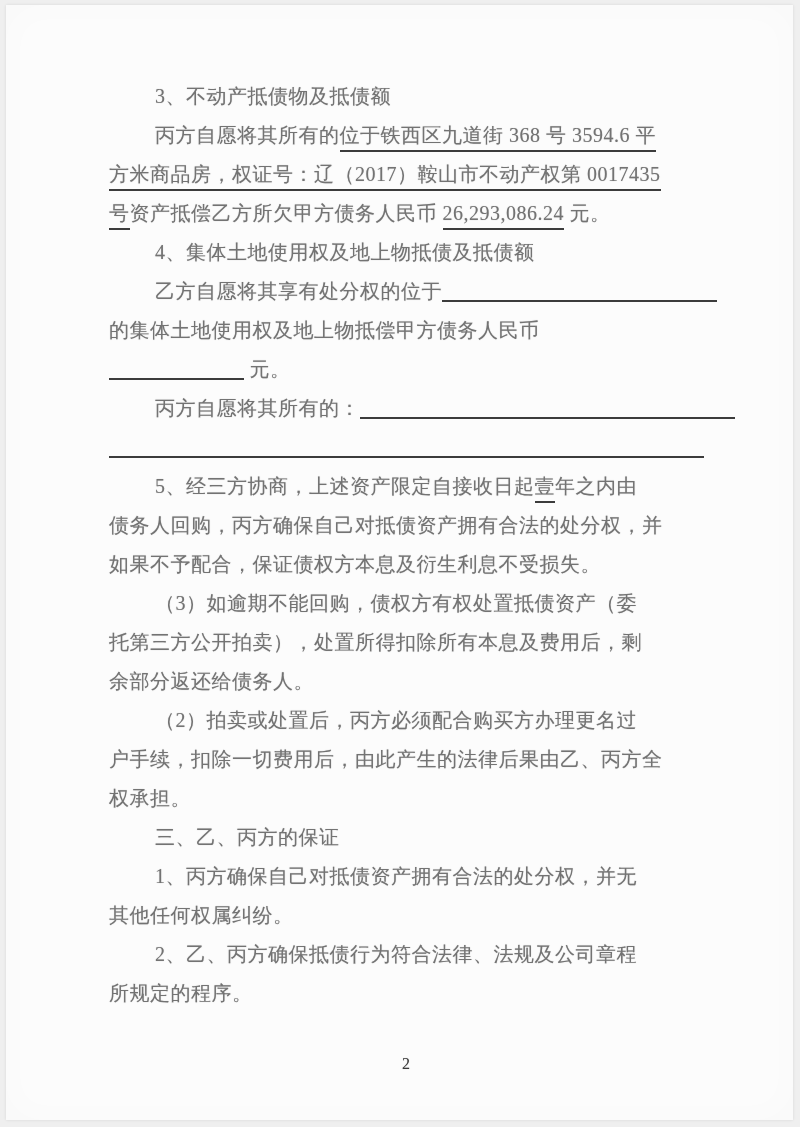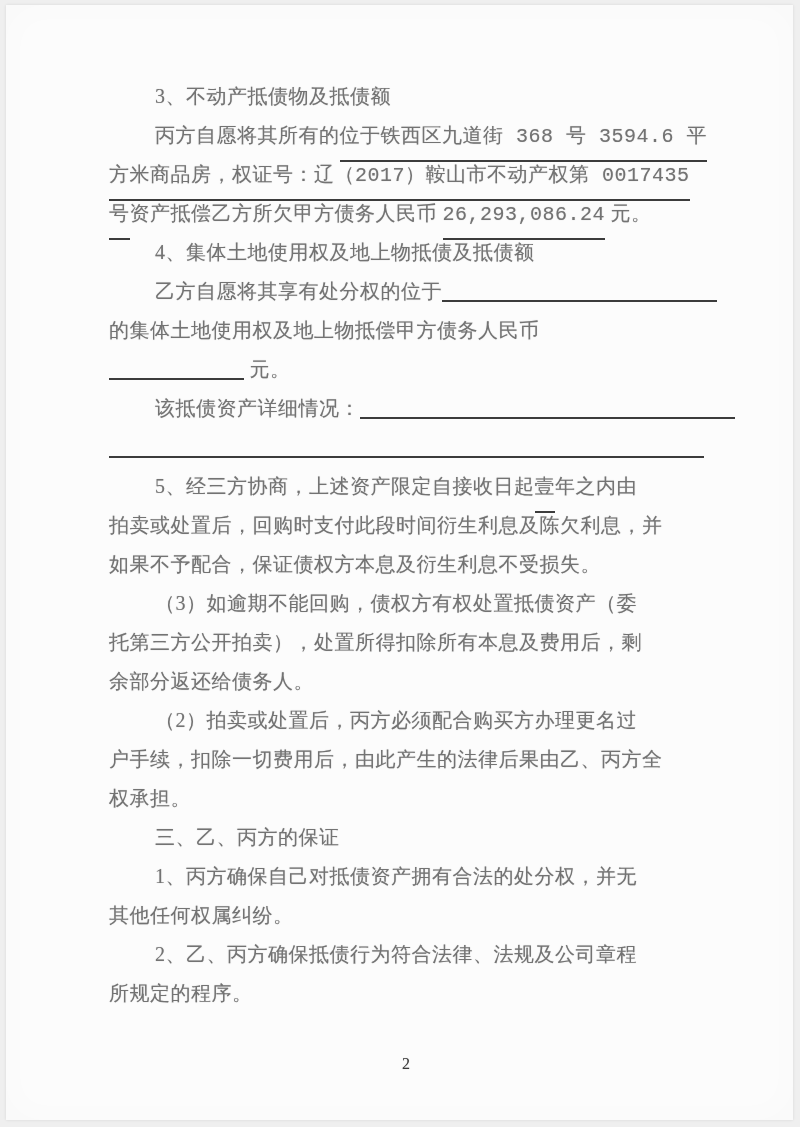--- a/index.html
+++ b/index.html
@@ -37,22 +37,21 @@
     height: 39px;
     line-height: 39px;
     font-size: 20px;
     white-space: pre;
     text-shadow: 0 0 1px rgba(70,70,70,0.35);
     letter-spacing: 0.5px;
   }
   .ind { padding-left: 46px; }
   .u {
     border-bottom: 2px solid #3c3c3c;
-    padding-bottom: 12px;
-    font-family: Liberation Mono, monospace;
+    padding-bottom: 4px;
   }
   .blank {
     display: inline-block;
     height: 20px;
     border-bottom: 2px solid #3c3c3c;
     vertical-align: -4px;
   }
   .w275 { width: 275px; }
   .w135 { width: 135px; }
   .w375 { width: 375px; }
@@ -85,27 +84,27 @@
       <div class="line"><span class="u">号</span><span>资产抵偿乙方所欠甲方债务人民币 </span><span class="u">26,293,086.24</span><span> 元。</span></div>
 
       <div class="line ind"><span>4、集体土地使用权及地上物抵债及抵债额</span></div>
 
       <div class="line ind"><span>乙方自愿将其享有处分权的位于</span><span class="blank w275"></span></div>
 
       <div class="line"><span>的集体土地使用权及地上物抵偿甲方债务人民币</span></div>
 
       <div class="line"><span class="blank w135"></span><span> 元。</span></div>
 
-      <div class="line ind"><span>该抵债资产详细情况：</span><span class="blank w375"></span></div>
+      <div class="line ind"><span>丙方自愿将其所有的：</span><span class="blank w375"></span></div>
 
       <div class="line"><span class="blank w595"></span></div>
 
       <div class="line ind"><span>5、经三方协商，上述资产限定自接收日起</span><span class="u">壹</span><span>年之内由</span></div>
 
-      <div class="line"><span>拍卖或处置后，回购时支付此段时间衍生利息及陈欠利息，并</span></div>
+      <div class="line"><span>债务人回购，丙方确保自己对抵债资产拥有合法的处分权，并</span></div>
 
       <div class="line"><span>如果不予配合，保证债权方本息及衍生利息不受损失。</span></div>
 
       <div class="line ind"><span>（3）如逾期不能回购，债权方有权处置抵债资产（委</span></div>
 
       <div class="line"><span>托第三方公开拍卖），处置所得扣除所有本息及费用后，剩</span></div>
 
       <div class="line"><span>余部分返还给债务人。</span></div>
 
       <div class="line ind"><span>（2）拍卖或处置后，丙方必须配合购买方办理更名过</span></div>

